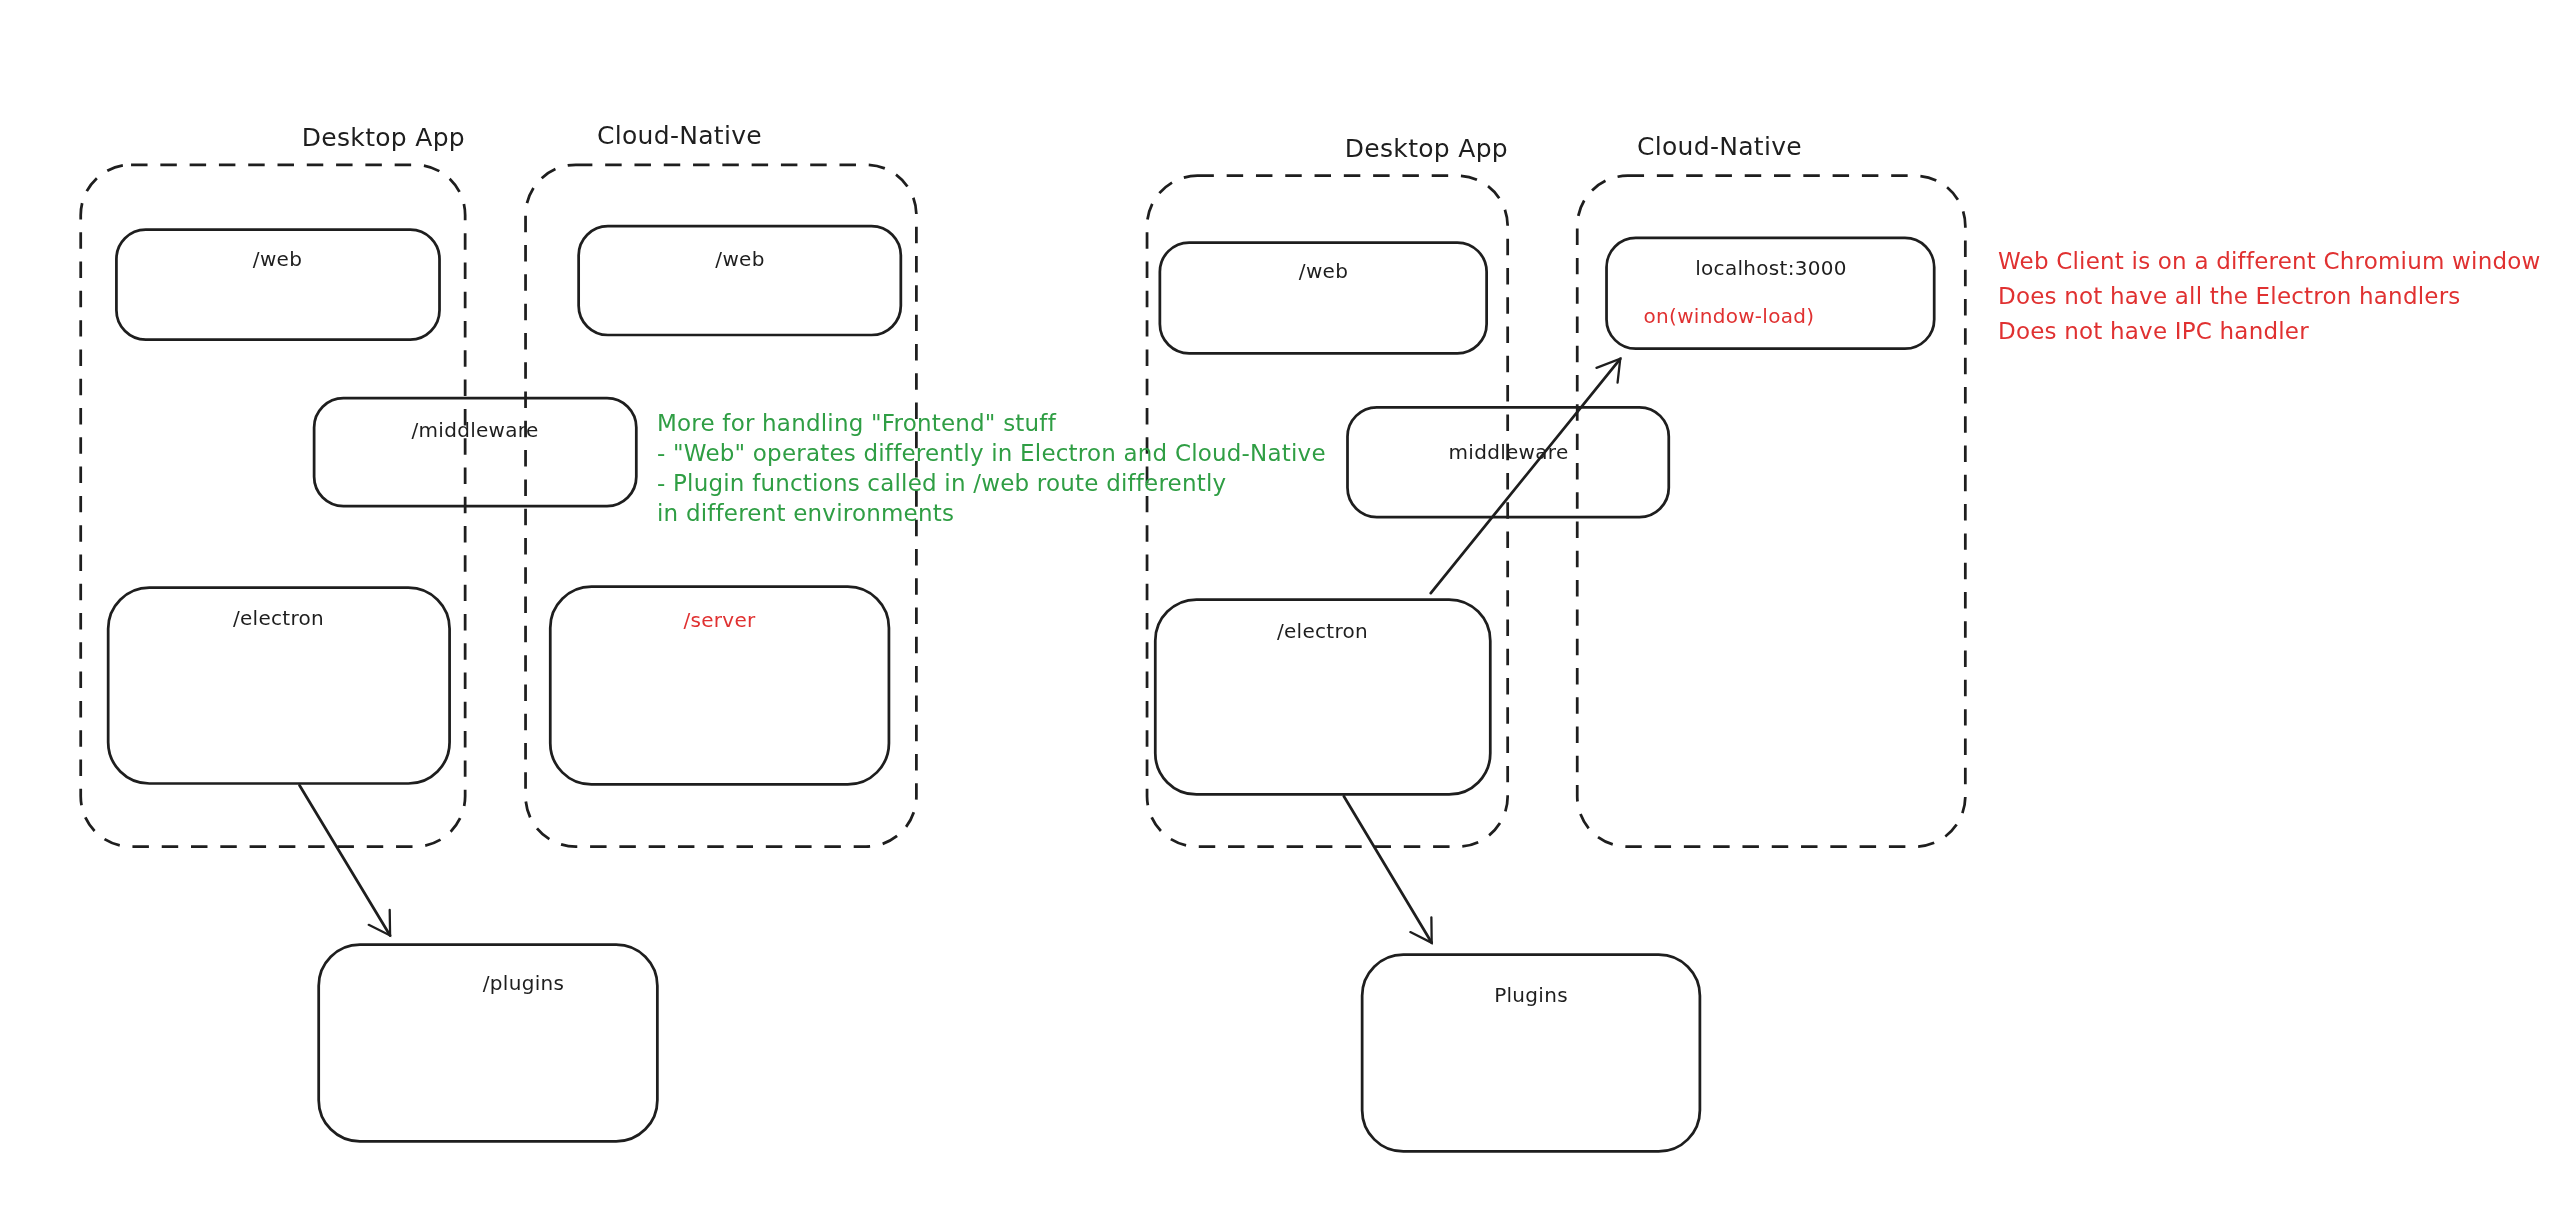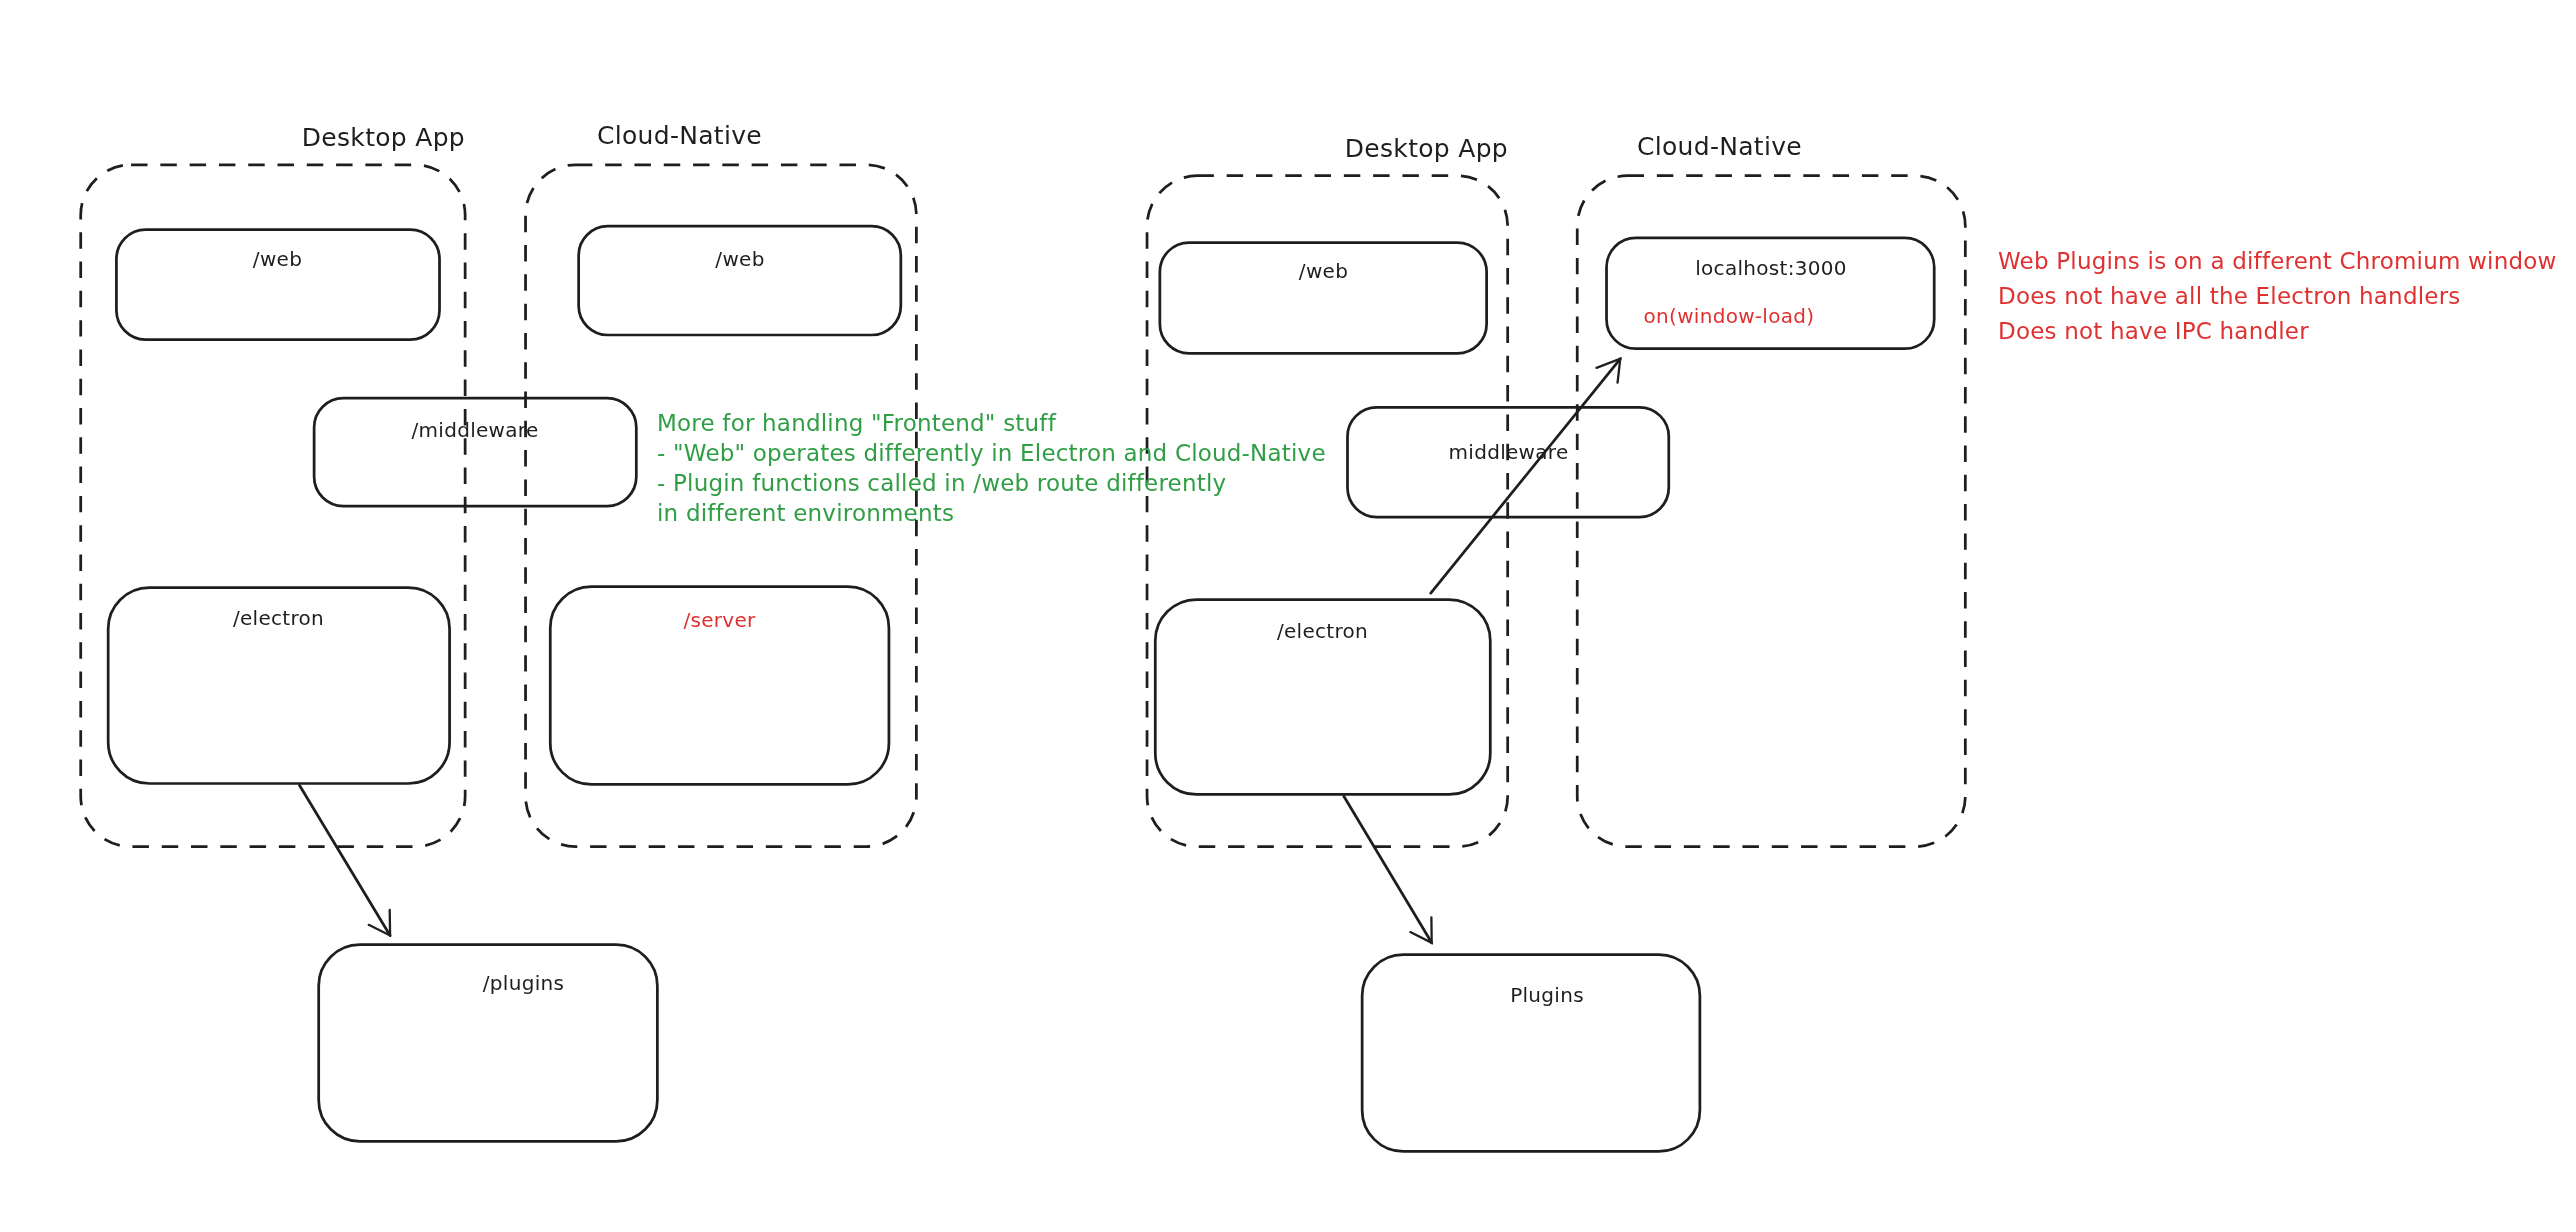--- a/index.html
+++ b/index.html
@@ -88,29 +88,29 @@
   <div class="label" style="left:314px;top:416px;width:322px;">/middleware</div>
   <div class="label" style="left:108px;top:604px;width:341px;">/electron</div>
   <div class="label red-text" style="left:550px;top:606px;width:339px;">/server</div>
   <div class="label" style="left:319px;top:969px;width:339px;margin-left:35px;">/plugins</div>
 
   <div class="label" style="left:1160px;top:257px;width:327px;">/web</div>
   <div class="label" style="left:1607px;top:254px;width:328px;">localhost:3000</div>
   <div class="label red-text" style="left:1565px;top:302px;width:328px;">on(window-load)</div>
   <div class="label" style="left:1348px;top:438px;width:321px;">middleware</div>
   <div class="label" style="left:1155px;top:617px;width:335px;">/electron</div>
-  <div class="label" style="left:1362px;top:981px;width:338px;padding-left:16px;">Plugins</div>
+  <div class="label" style="left:1362px;top:981px;width:338px;">Plugins</div>
 
   <div class="note green-note green-text" style="left:657px;top:408px;">
     <div>More for handling "Frontend" stuff</div>
     <div>- "Web" operates differently in Electron and Cloud-Native</div>
     <div>- Plugin functions called in /web route differently</div>
     <div>in different environments</div>
   </div>
 
   <div class="note red-note red-text" style="left:1998px;top:244px;">
-    <div>Web Plugins is on a different Chromium window</div>
+    <div>Web Client is on a different Chromium window</div>
     <div>Does not have all the Electron handlers</div>
     <div>Does not have IPC handler</div>
   </div>
 
 </div>
 
 
 </body></html>

